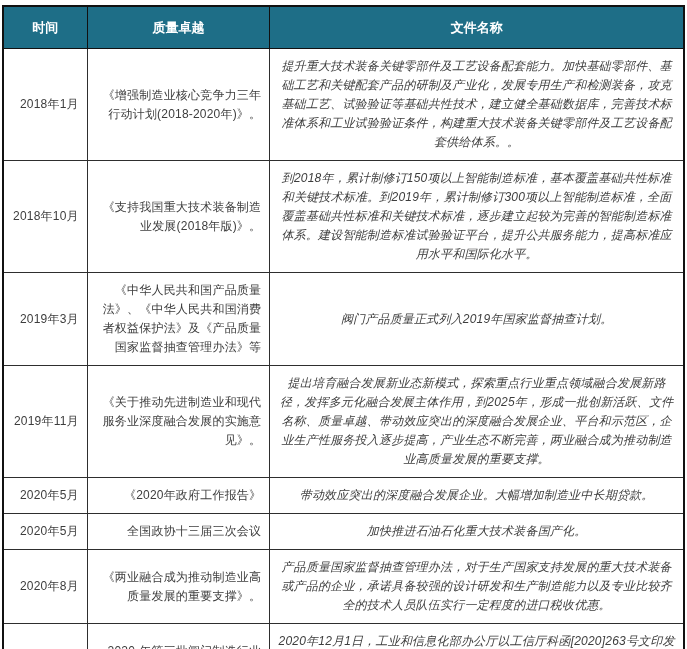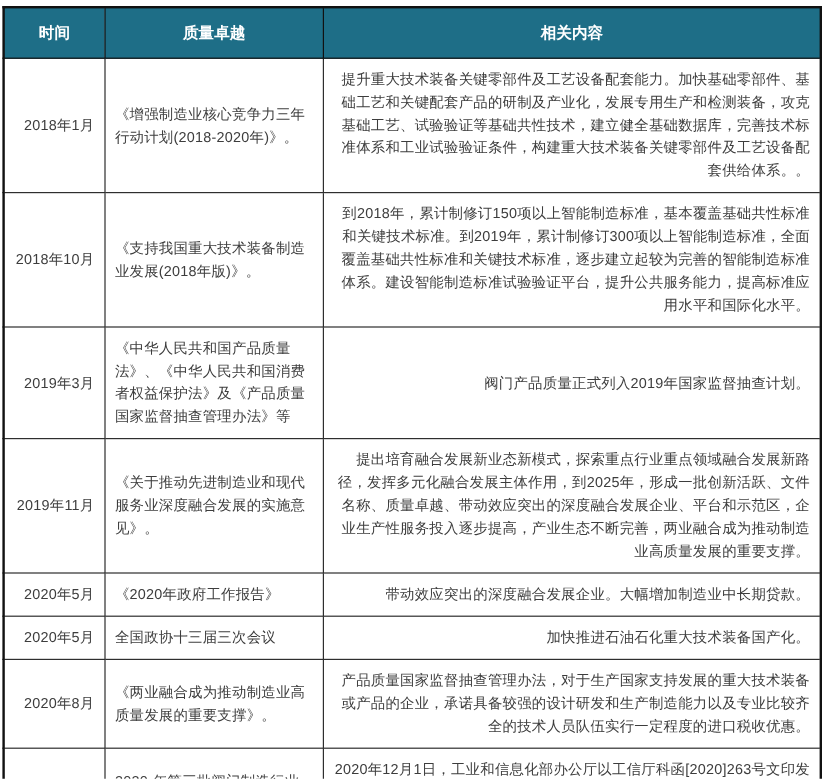--- a/index.html
+++ b/index.html
@@ -42,43 +42,44 @@
     vertical-align: middle;
     padding: 8px 8px;
     line-height: 19px;
     letter-spacing: 0.2px;
   }
   td.c-time {
     text-align: right;
     padding: 8px 4px;
   }
   td.c-doc {
-    text-align: left;
+    text-align: right;
     padding: 8px 10px;
   }
   td.c-content {
-    text-align: right;
+    text-align: center;
     padding: 8px 10px;
+    font-style: italic;
   }
 </style>
 </head>
 <body>
 
 <div class="page">
   <table class="policy-table">
     <colgroup>
       <col class="col-time">
       <col class="col-doc">
       <col class="col-content">
     </colgroup>
     <thead>
       <tr>
         <th>时间</th>
         <th>质量卓越</th>
-        <th>相关内容</th>
+        <th>文件名称</th>
       </tr>
     </thead>
     <tbody>
   <tr>
     <td class="c-time">2018年1月</td>
     <td class="c-doc">《增强制造业核心竞争力三年行动计划(2018-2020年)》。</td>
     <td class="c-content">提升重大技术装备关键零部件及工艺设备配套能力。加快基础零部件、基础工艺和关键配套产品的研制及产业化，发展专用生产和检测装备，攻克基础工艺、试验验证等基础共性技术，建立健全基础数据库，完善技术标准体系和工业试验验证条件，构建重大技术装备关键零部件及工艺设备配套供给体系。。</td>
   </tr>
 
   <tr>

